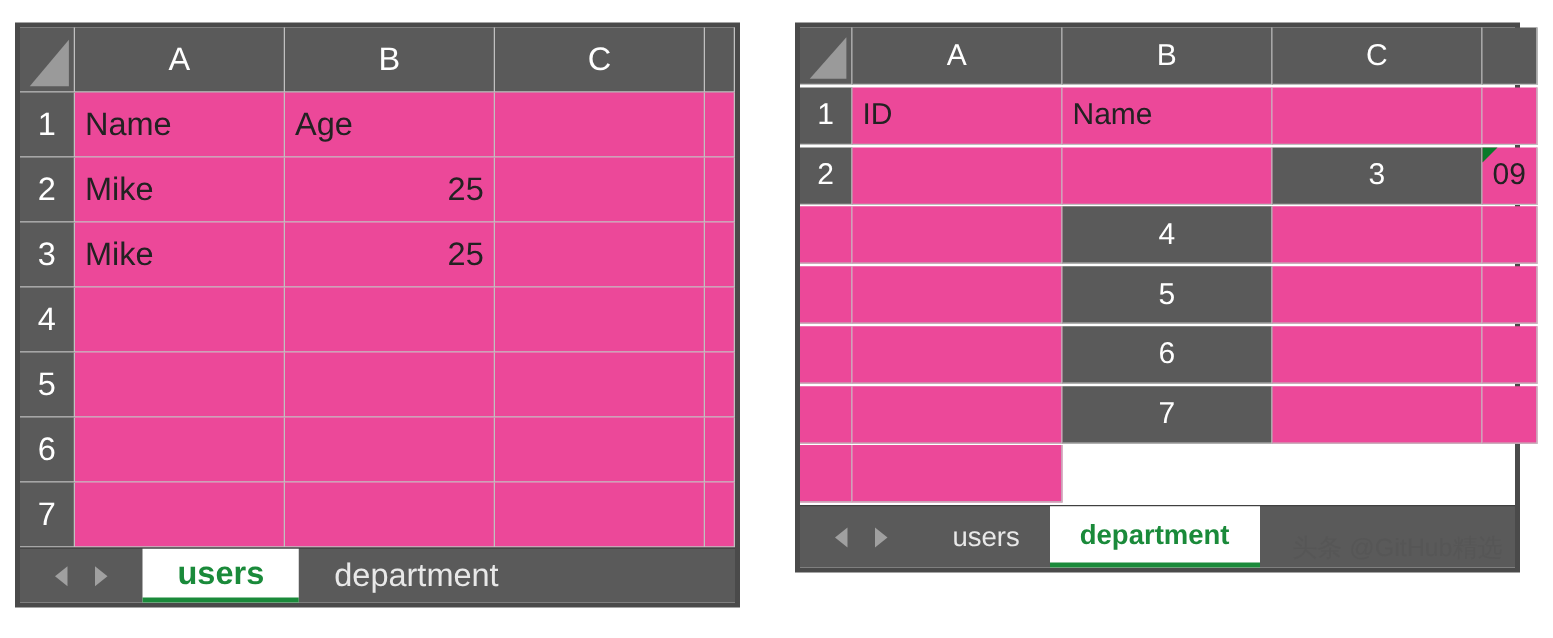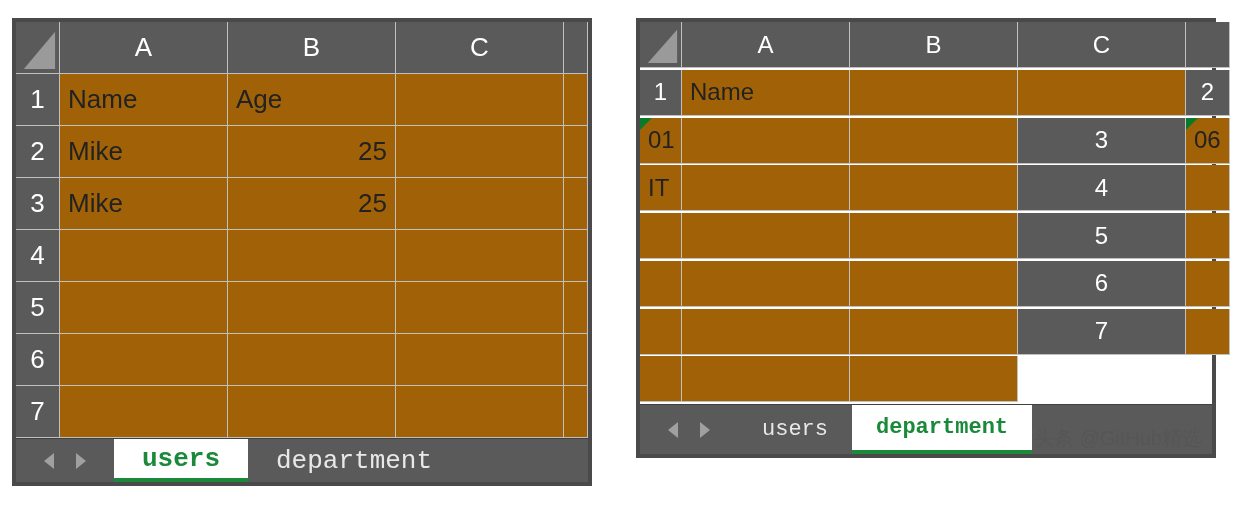--- a/index.html
+++ b/index.html
@@ -57,39 +57,38 @@
     justify-content: center;
     font-weight: 400;
   }
   .rownum {
     background: #5a5a5a;
     color: #fff;
     justify-content: center;
     font-weight: 400;
   }
   .cell.num { justify-content: flex-end; }
-  .cell { background: #a16207; }
+  .cell { background: #ec4899; }
   .tri-err::before {
     content: '';
     position: absolute;
     top: 0; left: 0;
     width: 0; height: 0;
     border-top: 12px solid #0a7a2a;
     border-right: 12px solid transparent;
   }
 
   
   .bar {
     height: 58px;
     background: #5a5a5a;
     display: flex;
     align-items: center;
     border-top: 1px solid #404040;
     position: relative;
-    font-family: Liberation Mono, monospace;
   }
   .wb-right .bar { height: 50px; }
   .nav {
     display: flex;
     gap: 22px;
     padding: 0 28px;
     align-items: center;
   }
   .arrow {
     width: 0; height: 0;
@@ -203,32 +202,31 @@
       <svg viewBox="0 0 42 46">
           <polygon points="38,42 38,8 8,42" fill="#9a9a9a"></polygon>
         </svg>
     </div>
     <div class="hdr">A</div>
     <div class="hdr">B</div>
     <div class="hdr">C</div>
     <div class="hdr"></div>
 
     <div class="rownum">1</div>
+    <div class="cell">ID</div>
     <div class="cell">Name</div>
     <div class="cell"></div>
     <div class="cell"></div>
 
     <div class="rownum">2</div>
-    <div class="cell tri-err">01</div>
     <div class="cell"></div>
     <div class="cell"></div>
 
     <div class="rownum">3</div>
-    <div class="cell tri-err">06</div>
-    <div class="cell">IT</div>
+    <div class="cell tri-err">09</div>
     <div class="cell"></div>
     <div class="cell"></div>
 
     <div class="rownum">4</div>
     <div class="cell"></div>
     <div class="cell"></div>
     <div class="cell"></div>
     <div class="cell"></div>
 
     <div class="rownum">5</div>

